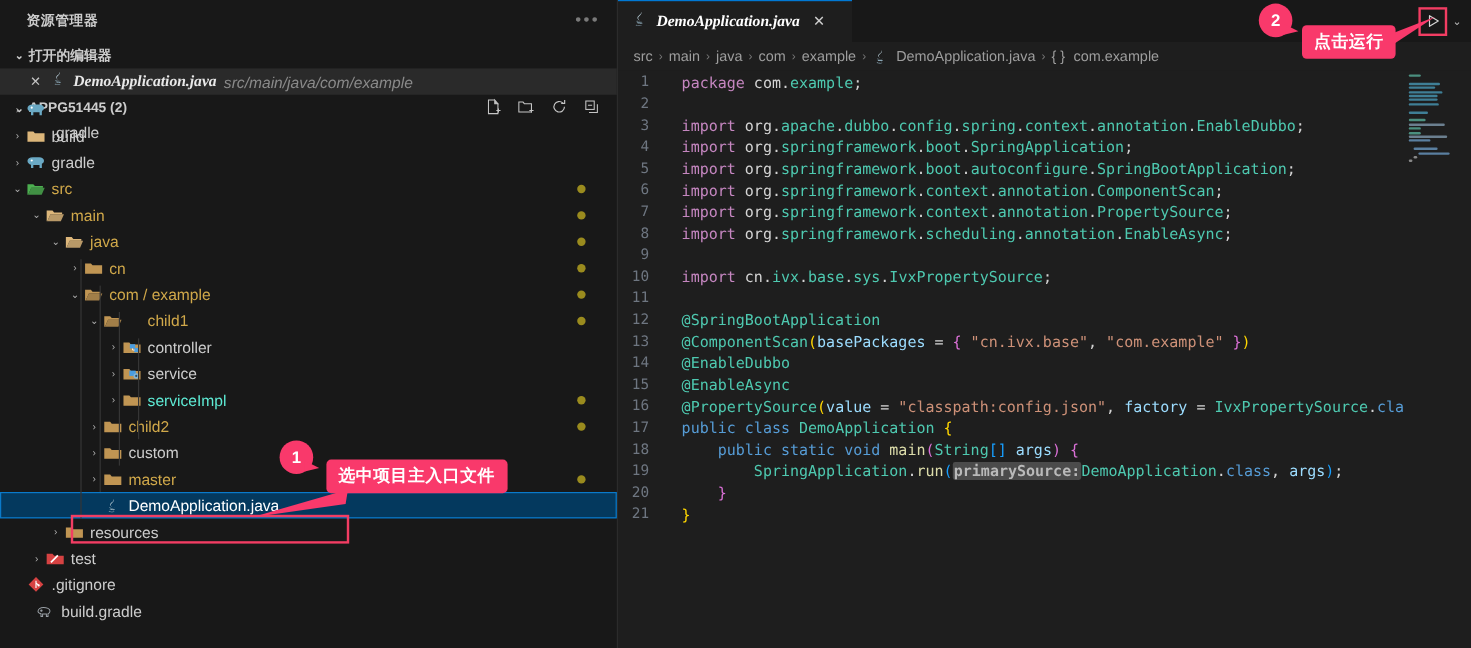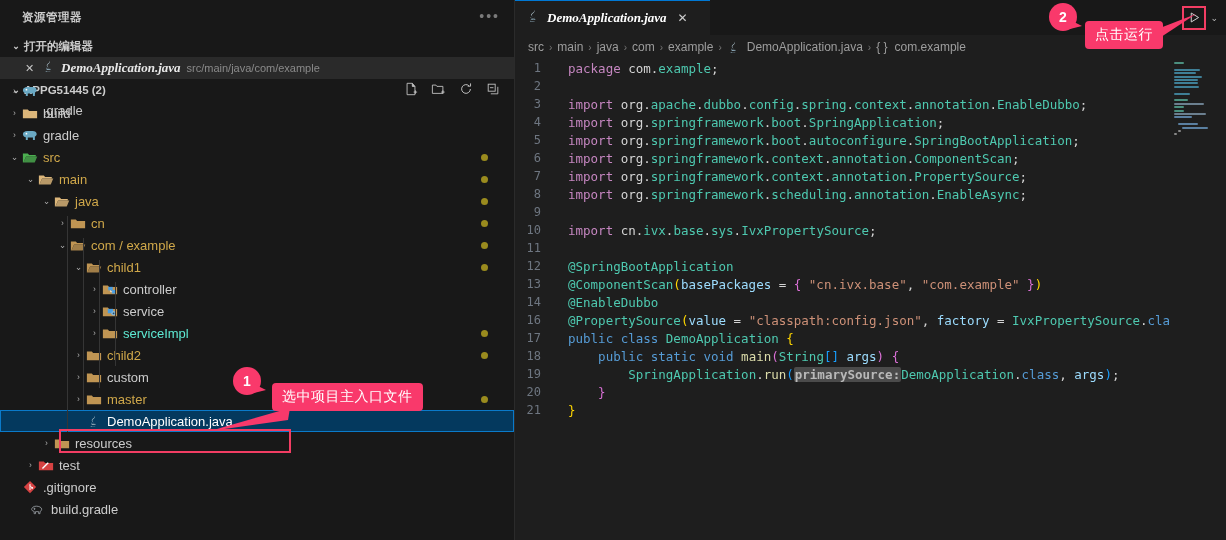--- a/index.html
+++ b/index.html
@@ -37,21 +37,21 @@
   }
   .section-head .caret { width: 16px; text-align: center; font-size: 9px; color:#cccccc;}
   .section-head .actions { margin-left: auto; display: flex; gap: 13px; padding-right: 14px; }
 
   .open-editor-row {
     height: 22px; display: flex; align-items: center;
     background: #2a2a2a; padding-left: 25px; gap: 6px;
   }
   .oe-x { color: #c5c5c5; font-size: 11px; width: 11px; }
   .oe-name { color: #e8e8e8; font-size: 13px; font-style: italic; font-family: "Liberation Serif", serif; font-weight:600;}
-  .oe-path { color: #8a8a8a; font-size: 11px; }
+  .oe-path { color: #8a8a8a; font-size: 13px; font-style: italic; }
 
   .tree { position: absolute; top: 80px; left: 0; right: 0; }
   .row {
     height: 22px; display: flex; align-items: center;
     position: relative; font-size: 13px; color: #cccccc;
     cursor: pointer; white-space: nowrap;
   }
   .row .caret {
     width: 13px; flex: 0 0 13px; text-align: center;
     font-size: 8.5px; color: #b0b0b0; line-height: 22px;
@@ -134,21 +134,21 @@
     display: flex; align-items: center; justify-content: center; z-index: 40;
     font-family: "Liberation Sans", sans-serif;
   }
   .badge:after {
     content:''; position:absolute; right:-5px; bottom:2px;
     border-left: 12px solid #f9396b; border-top: 6px solid transparent;
     border-bottom: 3px solid transparent;
   }
   .callout {
     position: absolute; background: #f9396b; color: #fff;
-    font-size: 14px; font-weight: normal; padding: 5px 10px;
+    font-size: 14px; font-weight: bold; padding: 5px 10px;
     border-radius: 4px; z-index: 40; white-space: nowrap;
     font-family: "Liberation Sans", sans-serif; letter-spacing: .5px;
   }
   .hlbox { position: absolute; border: 2px solid #f23d63; z-index: 35; pointer-events:none;}
   svg.ptr { position: absolute; z-index: 39; overflow: visible; }
 </style>
 </head>
 <body>
 
 <div id="app">
@@ -289,21 +289,21 @@
           <span class="dot"></span>
         </div>
         <div class="row" style="padding-left: 72px;">
           <span class="caret">⌄</span>
           <span class="ico">
             <svg width="16" height="13" viewBox="0 0 18 14">
               <path d="M1 2.5h5.5L8 4.3h7.5v1.6H4.6L1.6 12.5H1z" fill="#c09553"></path>
               <path d="M4.6 5.9h12.6l-2.9 6.6H1.6z" fill="#c09553" opacity=".82"></path>
             </svg>
           </span>
-          <span class="lbl" style="color: rgb(208, 168, 74);">child1</span>
+          <span class="lbl" style="color: rgb(208, 168, 74); margin-left: 16px;">child1</span>
           <span class="dot"></span>
         </div>
         <div class="row" style="padding-left: 88px;">
           <span class="caret">›</span>
           <span class="ico">
             <svg width="16" height="13" viewBox="0 0 18 14">
               <path d="M1 2.5h5.5L8 4.3h9v8H1z" fill="#c09553"></path>
               <rect x="7" y="4" width="5" height="4" fill="#4a9de0"></rect>
               <rect x="11" y="7.5" width="4" height="4" fill="#4a9de0"></rect>
               <path d="M9.5 8v1.5h2" stroke="#fff" stroke-width=".8" fill="none"></path>
@@ -480,20 +480,21 @@
           <div class="cl"><span class="ln">5</span><span class="codetext"><span class="t-ctl">import </span><span class="t-plain">org.</span><span class="t-pkg">springframework</span><span class="t-plain">.</span><span class="t-pkg">boot</span><span class="t-plain">.</span><span class="t-pkg">autoconfigure</span><span class="t-plain">.</span><span class="t-cls">SpringBootApplication</span><span class="t-plain">;</span></span></div>
           <div class="cl"><span class="ln">6</span><span class="codetext"><span class="t-ctl">import </span><span class="t-plain">org.</span><span class="t-pkg">springframework</span><span class="t-plain">.</span><span class="t-pkg">context</span><span class="t-plain">.</span><span class="t-pkg">annotation</span><span class="t-plain">.</span><span class="t-cls">ComponentScan</span><span class="t-plain">;</span></span></div>
           <div class="cl"><span class="ln">7</span><span class="codetext"><span class="t-ctl">import </span><span class="t-plain">org.</span><span class="t-pkg">springframework</span><span class="t-plain">.</span><span class="t-pkg">context</span><span class="t-plain">.</span><span class="t-pkg">annotation</span><span class="t-plain">.</span><span class="t-cls">PropertySource</span><span class="t-plain">;</span></span></div>
           <div class="cl"><span class="ln">8</span><span class="codetext"><span class="t-ctl">import </span><span class="t-plain">org.</span><span class="t-pkg">springframework</span><span class="t-plain">.</span><span class="t-pkg">scheduling</span><span class="t-plain">.</span><span class="t-pkg">annotation</span><span class="t-plain">.</span><span class="t-cls">EnableAsync</span><span class="t-plain">;</span></span></div>
           <div class="cl"><span class="ln">9</span><span class="codetext"></span></div>
           <div class="cl"><span class="ln">10</span><span class="codetext"><span class="t-ctl">import </span><span class="t-plain">cn.</span><span class="t-pkg">ivx</span><span class="t-plain">.</span><span class="t-pkg">base</span><span class="t-plain">.</span><span class="t-pkg">sys</span><span class="t-plain">.</span><span class="t-cls">IvxPropertySource</span><span class="t-plain">;</span></span></div>
           <div class="cl"><span class="ln">11</span><span class="codetext"></span></div>
           <div class="cl"><span class="ln">12</span><span class="codetext"><span class="t-ann">@SpringBootApplication</span></span></div>
           <div class="cl"><span class="ln">13</span><span class="codetext"><span class="t-ann">@ComponentScan</span><span class="t-br">(</span><span class="t-var">basePackages</span><span class="t-plain"> = </span><span class="t-br2">{ </span><span class="t-str">"cn.ivx.base"</span><span class="t-plain">, </span><span class="t-str">"com.example"</span><span class="t-br2"> }</span><span class="t-br">)</span></span></div>
           <div class="cl"><span class="ln">14</span><span class="codetext"><span class="t-ann">@EnableDubbo</span></span></div>
+          <div class="cl"><span class="ln">15</span><span class="codetext"><span class="t-ann">@EnableAsync</span></span></div>
           <div class="cl"><span class="ln">16</span><span class="codetext"><span class="t-ann">@PropertySource</span><span class="t-br">(</span><span class="t-var">value</span><span class="t-plain"> = </span><span class="t-str">"classpath:config.json"</span><span class="t-plain">, </span><span class="t-var">factory</span><span class="t-plain"> = </span><span class="t-cls">IvxPropertySource</span><span class="t-plain">.</span><span class="t-kw">class</span><span class="t-br">)</span></span></div>
           <div class="cl"><span class="ln">17</span><span class="codetext"><span class="t-kw">public class </span><span class="t-cls">DemoApplication</span><span class="t-plain"> </span><span class="t-br">{</span></span></div>
           <div class="cl"><span class="ln">18</span><span class="codetext"><span class="t-plain">    </span><span class="t-kw">public static void </span><span class="t-fn">main</span><span class="t-br2">(</span><span class="t-cls">String</span><span class="t-br3">[]</span><span class="t-plain"> </span><span class="t-var">args</span><span class="t-br2">)</span><span class="t-plain"> </span><span class="t-br2">{</span></span></div>
           <div class="cl"><span class="ln">19</span><span class="codetext"><span class="t-plain">        </span><span class="t-cls">SpringApplication</span><span class="t-plain">.</span><span class="t-fn">run</span><span class="t-br3">(</span><span class="inlay">primarySource:</span><span class="t-cls">DemoApplication</span><span class="t-plain">.</span><span class="t-kw">class</span><span class="t-plain">, </span><span class="t-var">args</span><span class="t-br3">)</span><span class="t-plain">;</span></span></div>
           <div class="cl"><span class="ln">20</span><span class="codetext"><span class="t-plain">    </span><span class="t-br2">}</span></span></div>
           <div class="cl"><span class="ln">21</span><span class="codetext"><span class="t-br">}</span></span></div>
         </div>
     </div>
 
     <div class="minimap" id="minimap">

